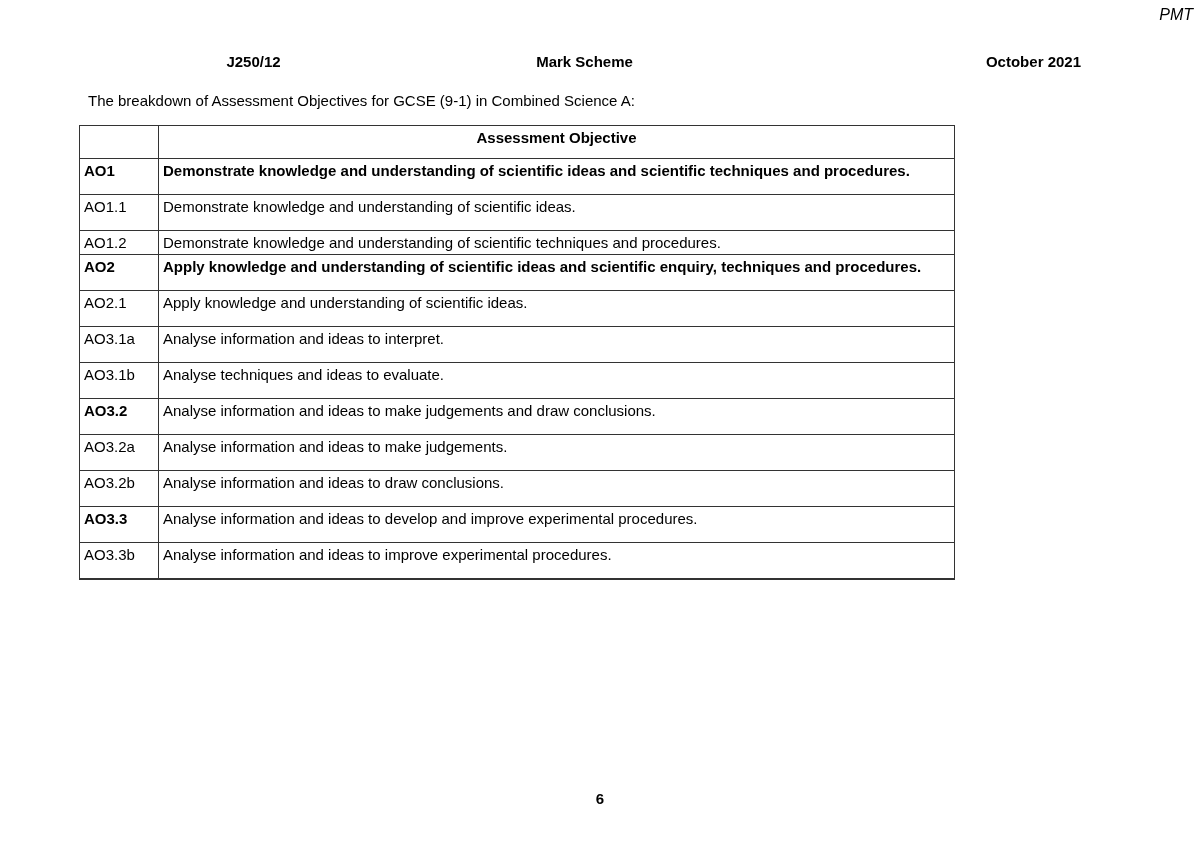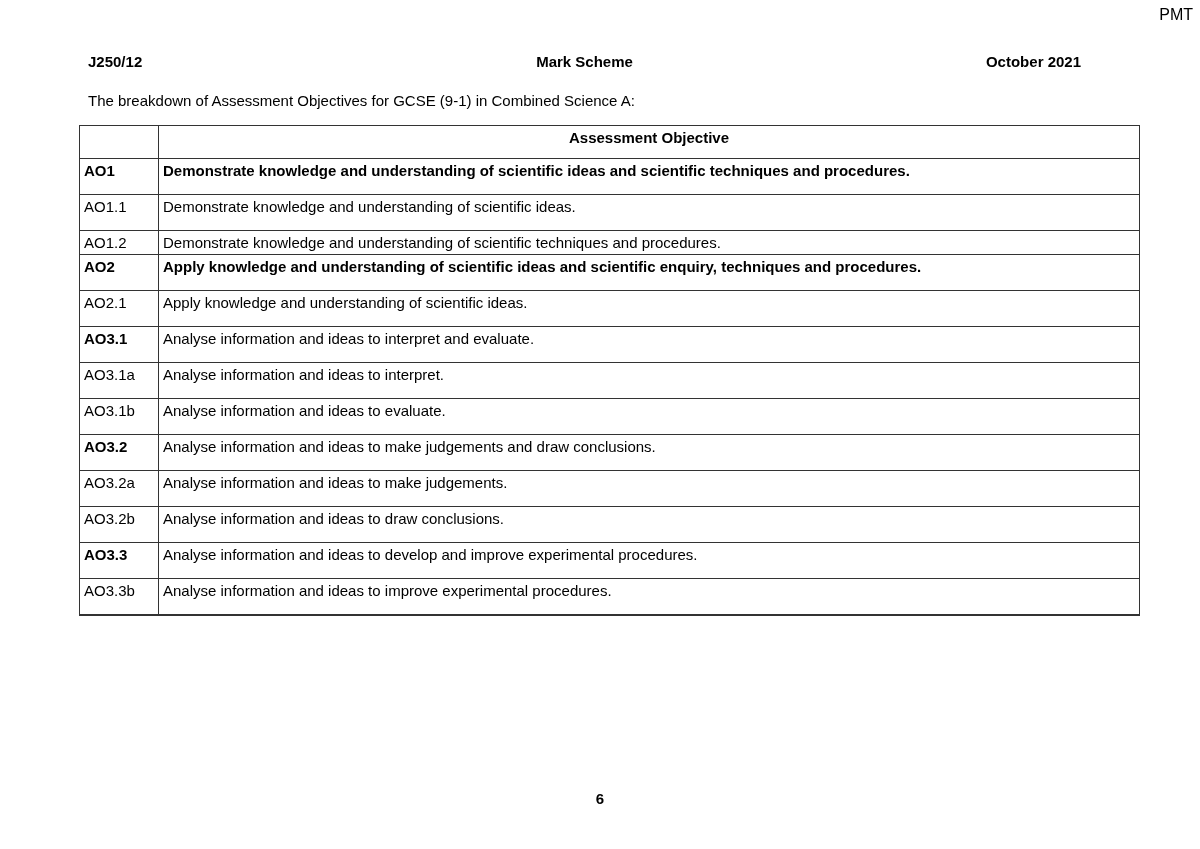--- a/index.html
+++ b/index.html
@@ -11,46 +11,47 @@
     background: #ffffff;
     color: #000000;
     font-family: "Liberation Sans", sans-serif;
     font-size: 15px;
     line-height: 18px;
   }
   .pmt {
     position: absolute;
     top: 6px;
     right: 7px;
+    font-style: italic;
     font-size: 16px;
     text-align: center;
   }
   .doc-header {
     position: absolute;
     top: 53px;
     left: 88px;
     width: 993px;
     display: flex;
     align-items: baseline;
     font-weight: bold;
     font-size: 15px;
   }
-  .doc-header .hl { flex: 1; text-align: left; }
+  .doc-header .hl { flex: 1; text-align: center; }
   .doc-header .hc { flex: 1; text-align: center; }
   .doc-header .hr { flex: 1; text-align: right; }
   .intro {
     position: absolute;
     top: 92px;
     left: 88px;
   }
   table.ao {
     position: absolute;
     top: 125px;
     left: 79px;
-    width: 1061px;
+    width: 876px;
     border-collapse: collapse;
     border: 1px solid #333;
     border-bottom-width: 2px;
     font-size: 15px;
   }
   table.ao td {
     border: 1px solid #333;
     vertical-align: top;
     padding: 3px 4px 2px 4px;
   }
@@ -118,30 +119,26 @@
       </tr>
       <tr>
         <td class="code b">AO2</td>
         <td class="desc b">Apply knowledge and understanding of scientific ideas and scientific enquiry, techniques and procedures.</td>
       </tr>
       <tr>
         <td class="code">AO2.1</td>
         <td class="desc">Apply knowledge and understanding of scientific ideas.</td>
       </tr>
       <tr>
-        <td class="code b">AO3.1</td>
-        <td class="desc">Analyse information and ideas to interpret and evaluate.</td>
-      </tr>
-      <tr>
         <td class="code">AO3.1a</td>
         <td class="desc">Analyse information and ideas to interpret.</td>
       </tr>
       <tr>
         <td class="code">AO3.1b</td>
-        <td class="desc">Analyse information and ideas to evaluate.</td>
+        <td class="desc">Analyse techniques and ideas to evaluate.</td>
       </tr>
       <tr>
         <td class="code b">AO3.2</td>
         <td class="desc">Analyse information and ideas to make judgements and draw conclusions.</td>
       </tr>
       <tr>
         <td class="code">AO3.2a</td>
         <td class="desc">Analyse information and ideas to make judgements.</td>
       </tr>
       <tr>

